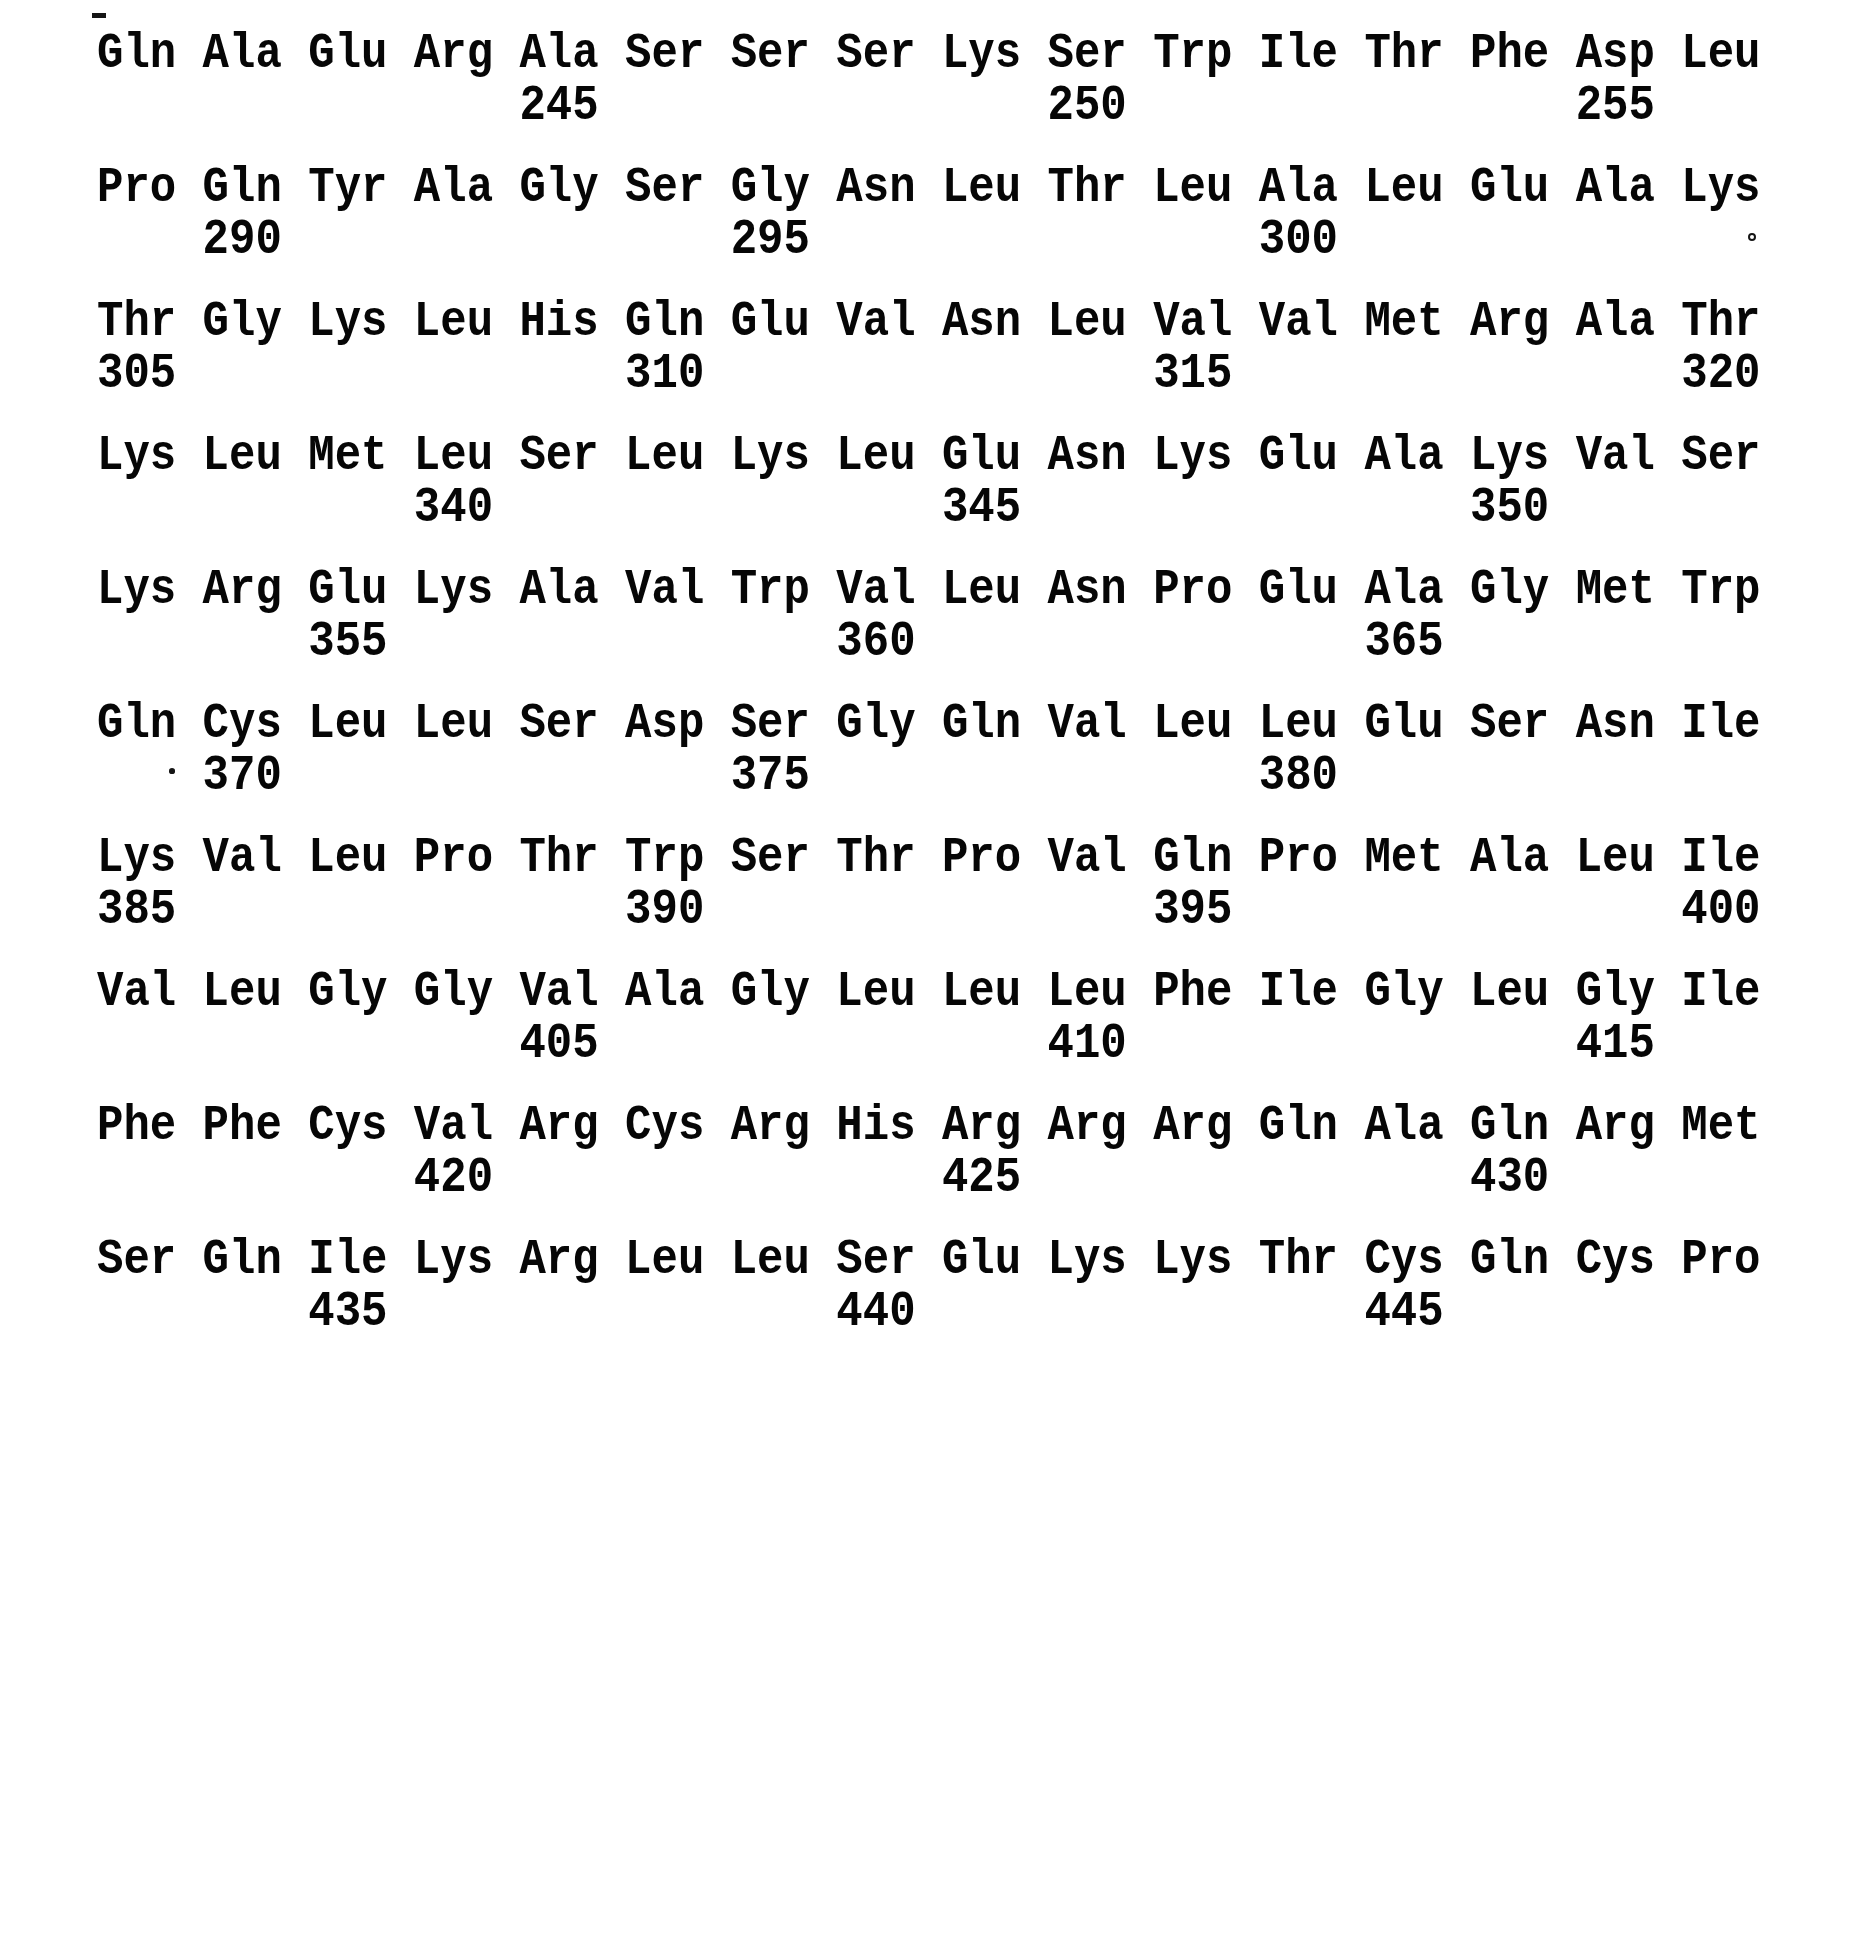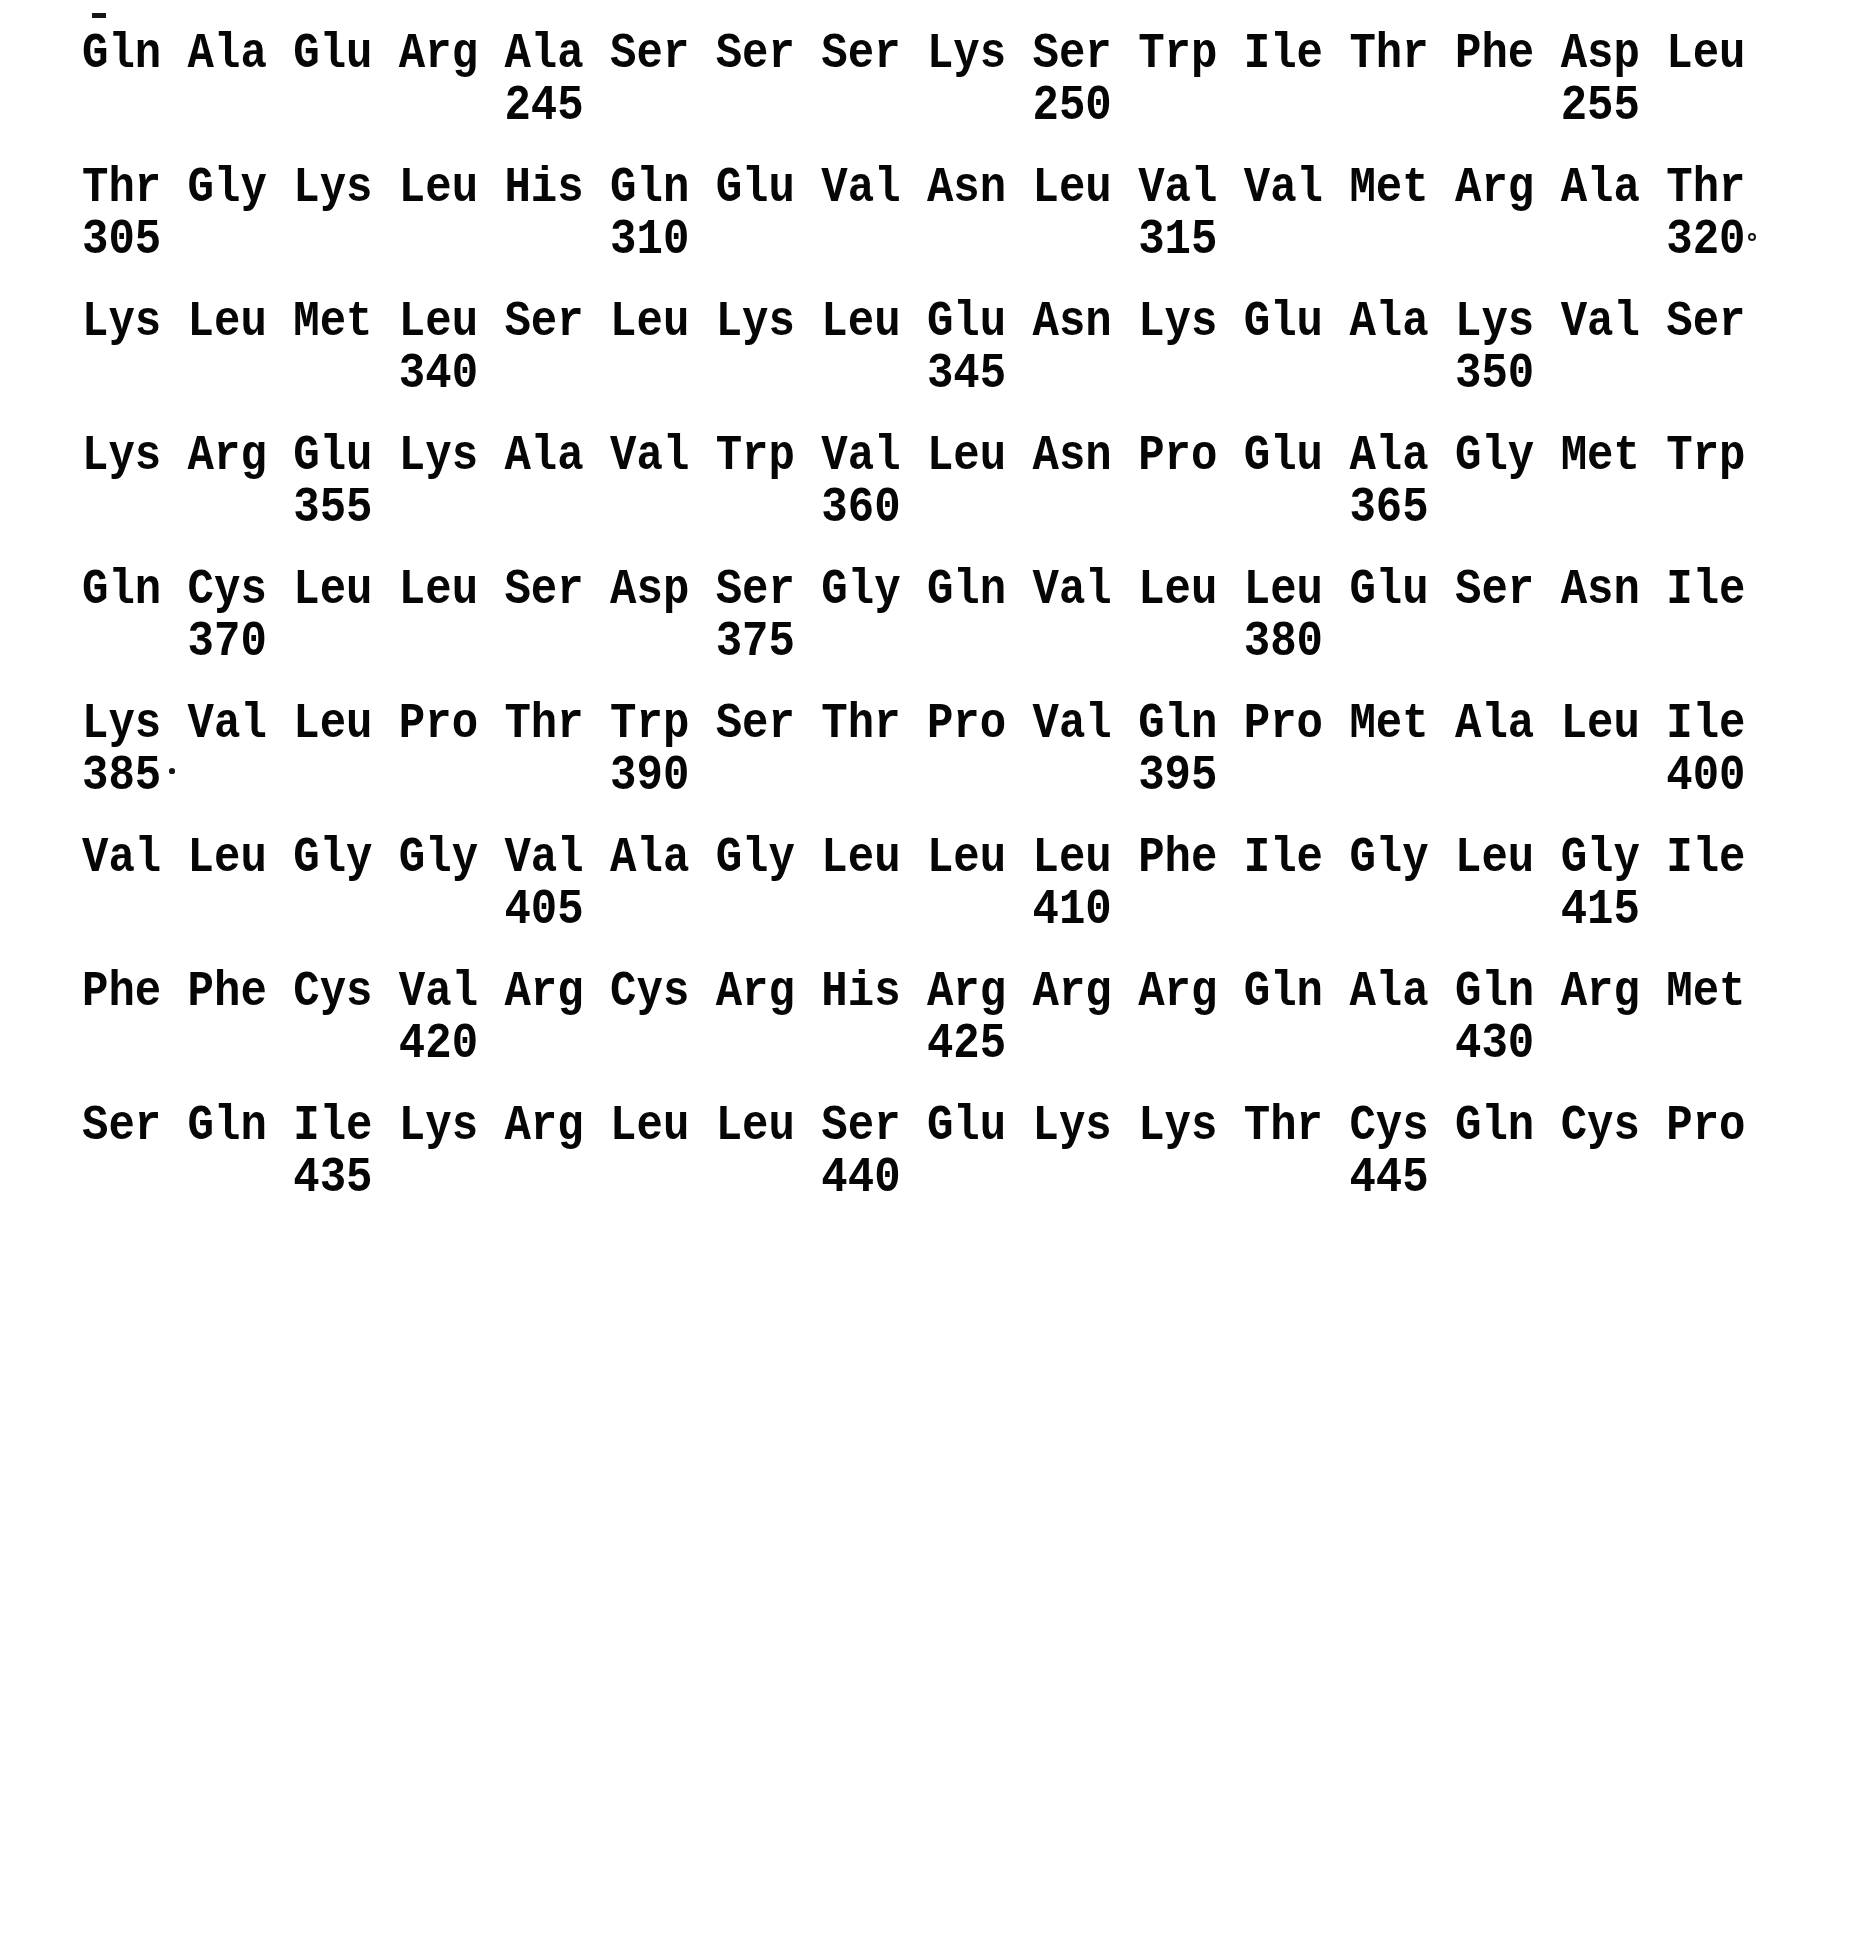--- a/index.html
+++ b/index.html
@@ -8,21 +8,21 @@
     background: #ffffff;
   }
   body {
     width: 1875px;
     height: 1954px;
     position: relative;
     overflow: hidden;
   }
   .doc {
     position: absolute;
-    left: 1px;
+    left: 16px;
     top: 0;
     width: 1712px;
     height: 1954px;
     box-sizing: border-box;
     padding: 27.5px 0 0 81px;
     font-family: "Liberation Mono", "DejaVu Sans Mono", monospace;
     font-weight: 700;
     font-size: 44px;
     color: #060606;
   }
@@ -68,20 +68,24 @@
 </style>
 </head>
 <body>
 
 <main class="doc">
     <div class="seq-row">
       <div class="line">Gln Ala Glu Arg Ala Ser Ser Ser Lys Ser Trp Ile Thr Phe Asp Leu</div>
       <div class="line">                245                 250                 255</div>
     </div>
     <div class="seq-row">
+      <div class="line">Pro Gln Tyr Ala Gly Ser Gly Asn Leu Thr Leu Ala Leu Glu Ala Lys</div>
+      <div class="line">    290                 295                 300</div>
+    </div>
+    <div class="seq-row">
       <div class="line">Thr Gly Lys Leu His Gln Glu Val Asn Leu Val Val Met Arg Ala Thr</div>
       <div class="line">305                 310                 315                 320</div>
     </div>
     <div class="seq-row">
       <div class="line">Lys Leu Met Leu Ser Leu Lys Leu Glu Asn Lys Glu Ala Lys Val Ser</div>
       <div class="line">            340                 345                 350</div>
     </div>
     <div class="seq-row">
       <div class="line">Lys Arg Glu Lys Ala Val Trp Val Leu Asn Pro Glu Ala Gly Met Trp</div>
       <div class="line">        355                 360                 365</div>

